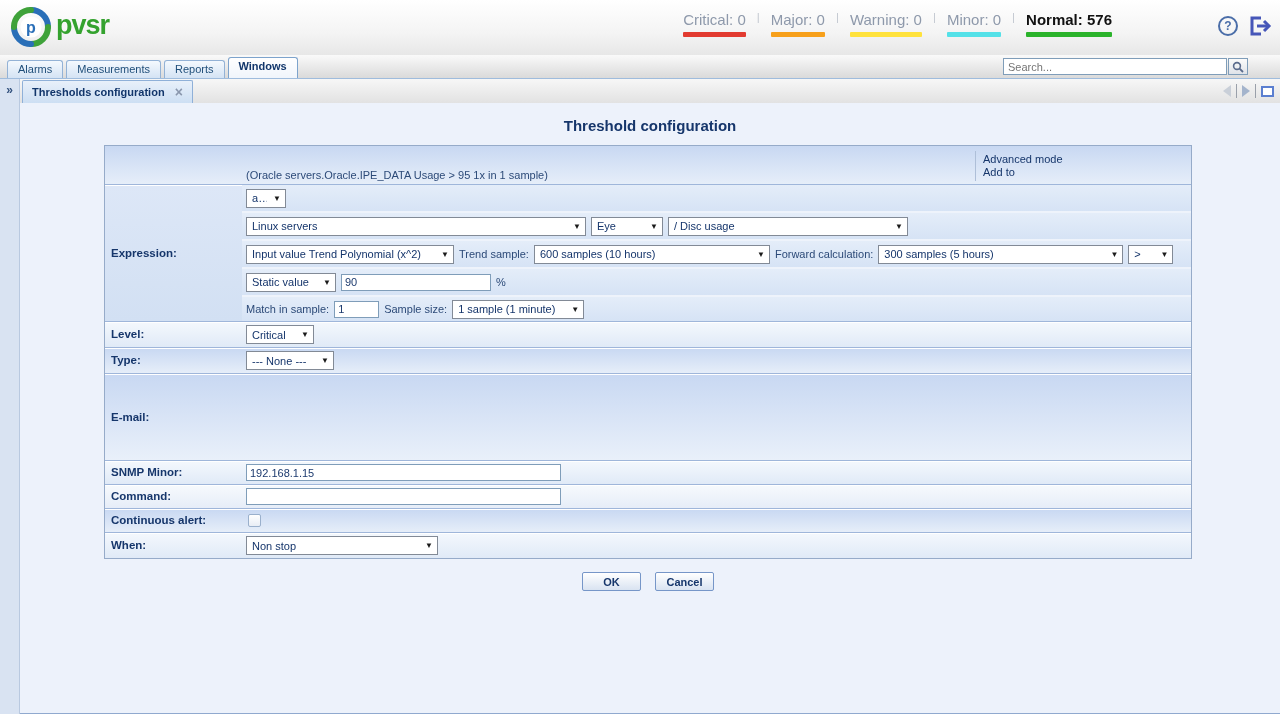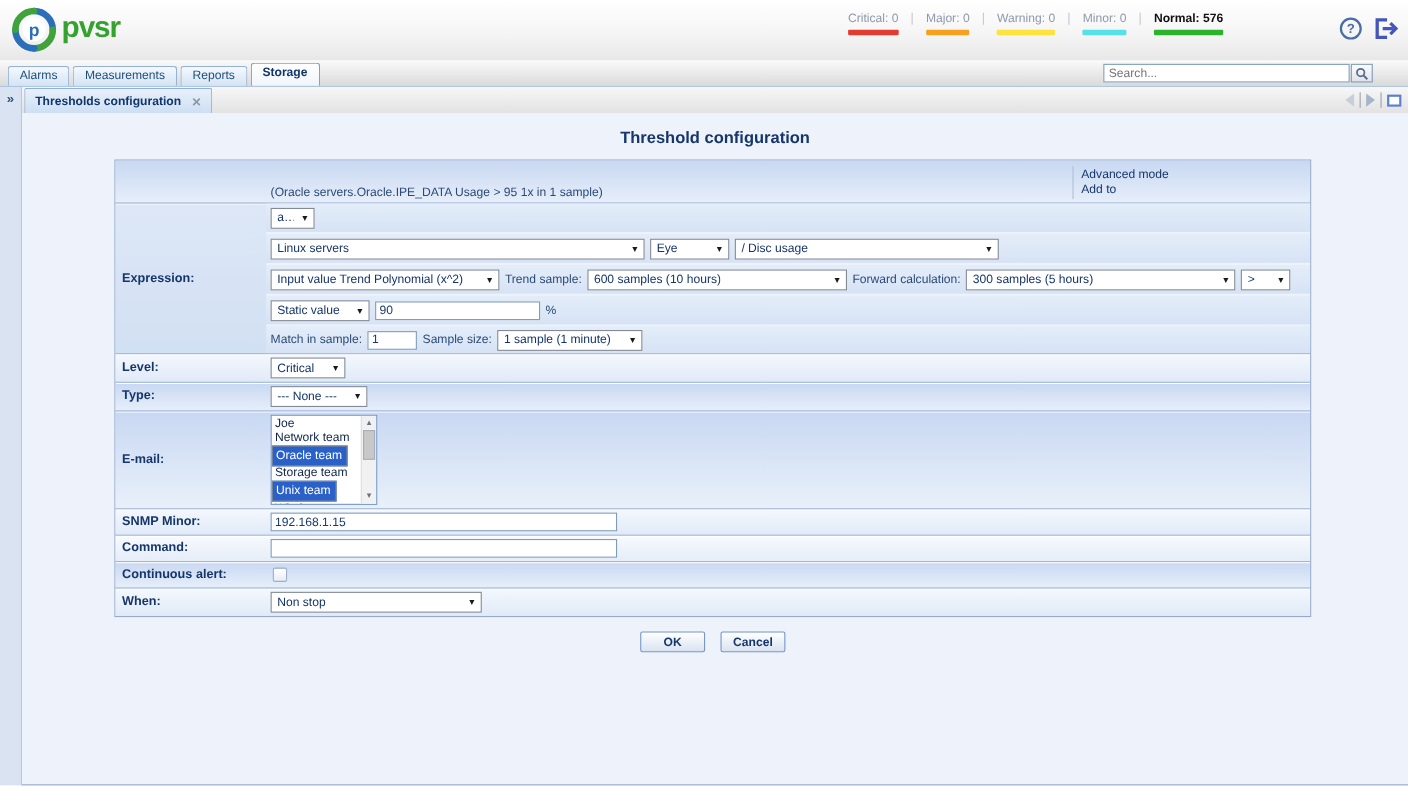--- a/index.html
+++ b/index.html
@@ -7,21 +7,21 @@
   body { font-family:"Liberation Sans", sans-serif; font-size:11px; background:#ffffff; position:relative; }
 
   
   #header { position:absolute; left:0; top:0; width:1280px; height:55px;
             background:linear-gradient(#ffffff 0%, #f4f4f4 60%, #e7e7e7 100%); }
   #logo { position:absolute; left:10px; top:6px; display:flex; align-items:center; gap:4px; }
   #logo-text { font-size:27px; font-weight:bold; letter-spacing:-1px; color:#34a22e; padding-bottom:6px; }
 
   #counters { position:absolute; right:166px; top:11px; display:flex; align-items:flex-start; }
   .counter { display:flex; flex-direction:column; padding:0 2px; }
-  .counter-text { color:#8e99ab; font-size:11px; white-space:nowrap; }
+  .counter-text { color:#8e99ab; font-size:15px; white-space:nowrap; }
   .counter.normal .counter-text { color:#111111; font-weight:bold; }
   .counter-bar { height:5px; margin-top:4px; border-radius:1px; }
   .counter-sep { color:#c2c7d0; margin:0 9px; font-size:11.5px; }
 
   #help-icon { position:absolute; right:42px; top:16px; width:20px; height:20px; border:2px solid #4a6da8;
                border-radius:50%; color:#4a6da8; font-weight:bold; font-size:12px; text-align:center; line-height:16px; cursor:pointer; }
   #logout-icon { position:absolute; right:8px; top:15px; cursor:pointer; }
 
   
   #tabbar { position:absolute; left:0; top:55px; width:1280px; height:24px;
@@ -164,21 +164,21 @@
       <path d="M16 6 L21 11 L16 16" fill="none" stroke="#4656b8" stroke-width="3"></path>
     </svg>
   </div>
 </div>
 
 <div id="tabbar">
   <div id="tabs">
     <div class="tab">Alarms</div>
     <div class="tab">Measurements</div>
     <div class="tab">Reports</div>
-    <div class="tab active">Storage</div>
+    <div class="tab active">Windows</div>
   </div>
   <div id="search-wrap">
     <input id="search-input" type="text" placeholder="Search..." style="">
     <div id="search-button">
       <svg width="12" height="12" viewBox="0 0 12 12">
         <circle cx="5" cy="5" r="3.4" fill="none" stroke="#5a6b8c" stroke-width="1.6"></circle>
         <path d="M7.6 7.6 L11 11" stroke="#5a6b8c" stroke-width="1.8"></path>
       </svg>
     </div>
   </div>
@@ -298,31 +298,20 @@
       <div class="fval">
         <span class="sel" style="width:88px">
           <span class="sel-text">--- None ---</span>
             <span class="sel-arrow">▼</span>
         </span>
       </div>
     </div>
 
     <div class="frow row-email">
       <div class="flabel">E-mail:</div>
-      <div class="fval">
-        <div class="listbox">
-          <div class="list-options" id="email-options"><div class="opt">Joe</div><div class="opt">Network team</div><div class="opt sel">Oracle team</div><div class="opt">Storage team</div><div class="opt sel">Unix team</div><div class="opt">Windows team</div></div>
-          <div class="list-scrollbar">
-            <div class="scroll-btn">▲</div>
-            <div class="scroll-thumb"></div>
-            <div class="scroll-track"></div>
-            <div class="scroll-btn">▼</div>
-          </div>
-        </div>
-      </div>
     </div>
 
     <div class="frow row-snmp">
       <div class="flabel">SNMP Minor:</div>
       <div class="fval">
         <input type="text" style="width: 315px;" value="192.168.1.15">
       </div>
     </div>
 
     <div class="frow row-command">

